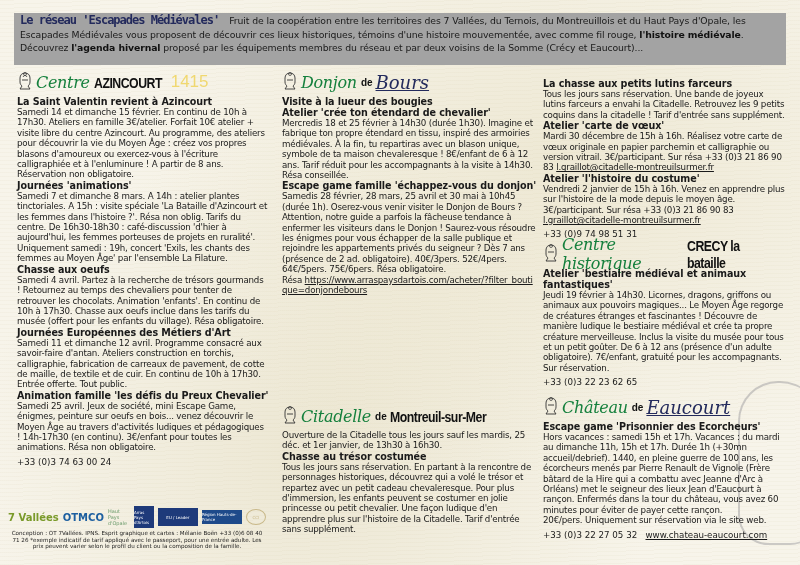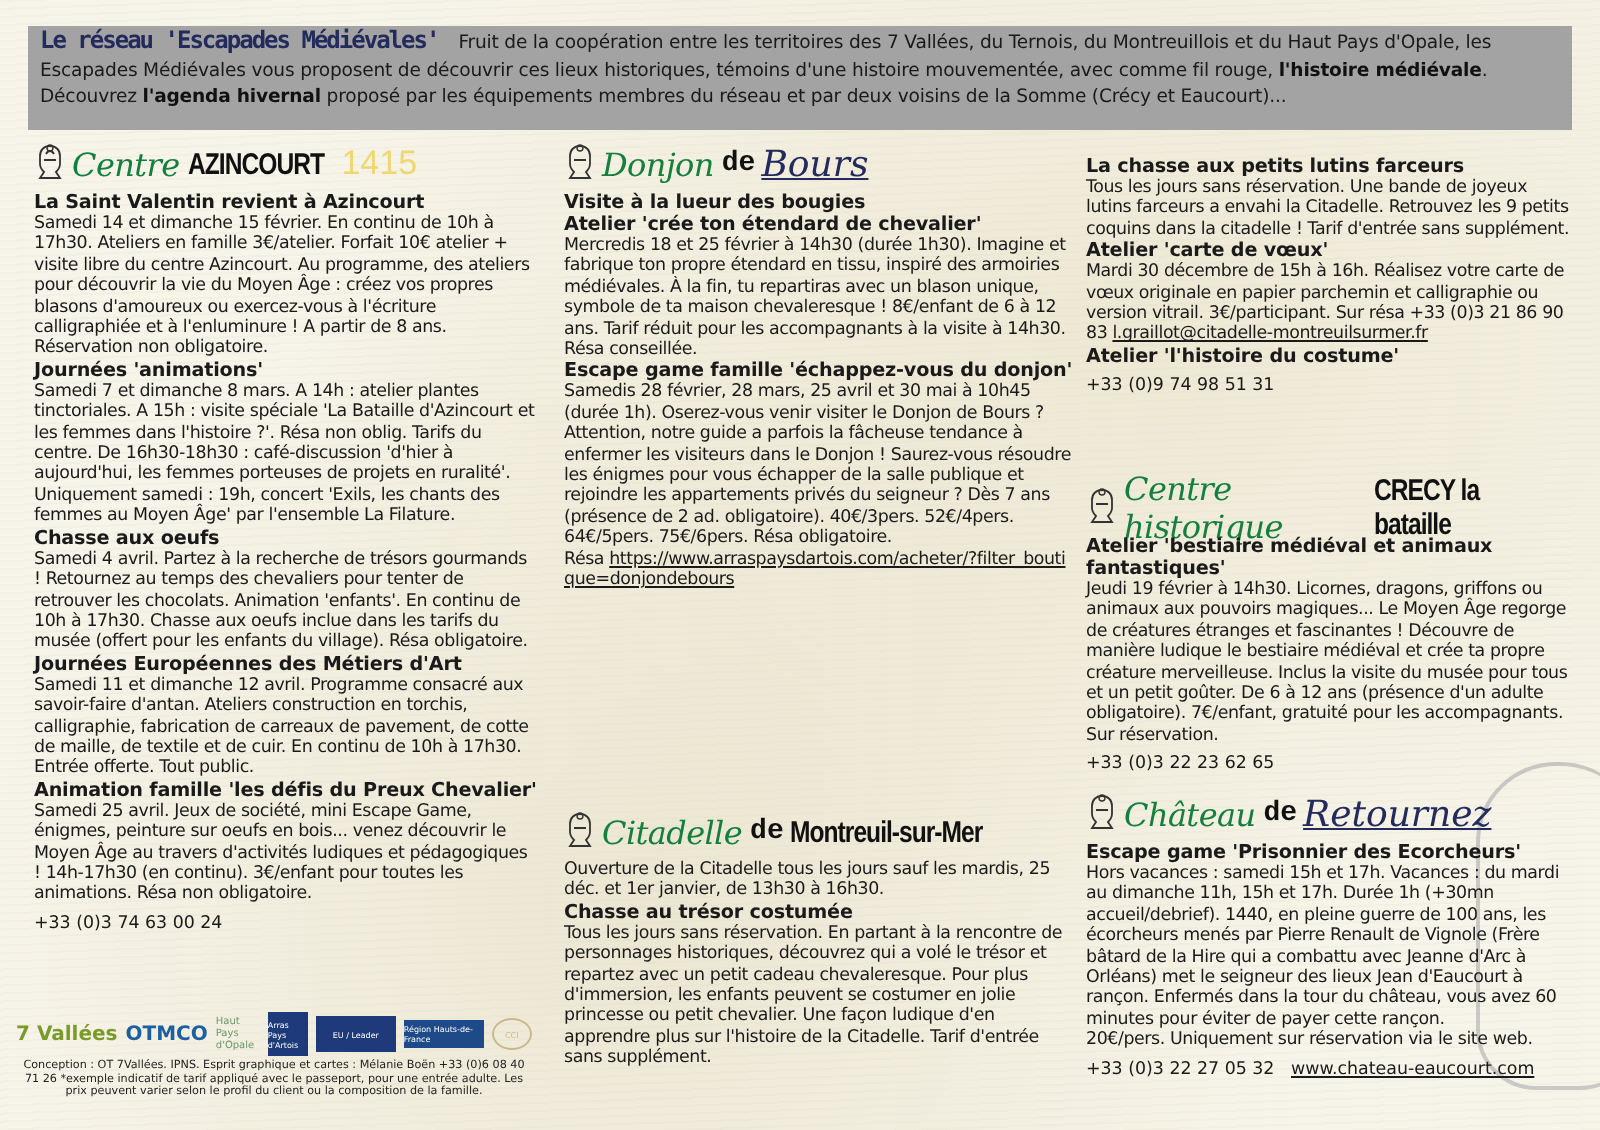--- a/index.html
+++ b/index.html
@@ -40,21 +40,21 @@
     font-family: "DejaVu Serif", serif; font-style: italic; color: #15803d;
     font-size: 16px; margin-right: 4px; letter-spacing: -0.3px;
   }
   .cond {
     font-family: "Liberation Sans", sans-serif; font-weight: bold; color: #111;
     font-size: 15px; letter-spacing: -0.6px; transform: scaleX(0.82); transform-origin: left center; display: inline-block;
   }
   .light {
     font-family: "Liberation Sans", sans-serif; color: #f0d870; font-size: 17px; margin-left: -6px;
   }
-  .de { font-family: Liberation Mono, monospace; font-weight: bold; font-size: 14px; margin-right: 3px; color:#111; }
+  .de { font-family: Liberation Sans, sans-serif; font-weight: bold; font-size: 10px; margin-right: 3px; color:#111; }
   .script-dark {
     font-family: "DejaVu Serif", serif; font-style: italic; color: #232a5c; font-size: 18px; text-decoration: underline;
   }
   .evt-title { font-weight: bold; font-size: 9.6px; line-height: 11px; letter-spacing: -0.1px; }
   .evt-body { font-size: 8.7px; line-height: 10.4px; letter-spacing: -0.2px; }
   .phone { font-size: 8.7px; margin-top: 4px; line-height: 11px; }
   .link { text-decoration: underline; }
   .logos { position: absolute; left: 8px; top: 506px; width: 258px; height: 22px; display: flex; align-items: center; gap: 4px; }
   .logo { font-size: 7px; display: flex; align-items: center; justify-content: center; }
   .credits { position: absolute; left: 8px; top: 530px; width: 258px; text-align: center; font-size: 5.6px; line-height: 6.6px; color: #222; }
@@ -138,20 +138,21 @@
   <div class="evt-title">Chasse au trésor costumée</div>
   <div class="evt-body">Tous les jours sans réservation. En partant à la rencontre de personnages historiques, découvrez qui a volé le trésor et repartez avec un petit cadeau chevaleresque. Pour plus d'immersion, les enfants peuvent se costumer en jolie princesse ou petit chevalier. Une façon ludique d'en apprendre plus sur l'histoire de la Citadelle. Tarif d'entrée sans supplément.</div>
 </div>
 
 <div class="col col3" style="top:78px">
   <div class="evt-title">La chasse aux petits lutins farceurs</div>
   <div class="evt-body">Tous les jours sans réservation. Une bande de joyeux lutins farceurs a envahi la Citadelle. Retrouvez les 9 petits coquins dans la citadelle ! Tarif d'entrée sans supplément.</div>
   <div class="evt-title">Atelier 'carte de vœux'</div>
   <div class="evt-body"><span>Mardi 30 décembre de 15h à 16h. Réalisez votre carte de vœux originale en papier parchemin et calligraphie ou version vitrail. 3€/participant. Sur résa +33 (0)3 21 86 90 83 </span><span class="link">l.graillot@citadelle-montreuilsurmer.fr</span></div>
   <div class="evt-title">Atelier 'l'histoire du costume'</div>
+  <div class="evt-body"><span>Vendredi 2 janvier de 15h à 16h. Venez en apprendre plus sur l'histoire de la mode depuis le moyen âge. 3€/participant. Sur résa +33 (0)3 21 86 90 83 </span><span class="link">l.graillot@citadelle-montreuilsurmer.fr</span></div>
   <div class="phone">+33 (0)9 74 98 51 31</div>
 </div>
 
 <div class="col col3" style="top:240px">
   <div class="venue-title">
     <span class="knight">
       <svg viewBox="0 0 16 22">
           <path d="M8 2c-3 0-5 2-5 5v4c0 2 1 3 2 4l-2 3h10l-2-3c1-1 2-2 2-4V7c0-3-2-5-5-5z M5 9h6" fill="none" stroke="#333" stroke-width="0.9"></path>
           <circle cx="8" cy="3" r="1.5" fill="none" stroke="#333" stroke-width="0.7"></circle>
         </svg>
@@ -167,21 +168,21 @@
 <div class="col col3" style="top:393px">
   <div class="venue-title">
     <span class="knight">
       <svg viewBox="0 0 16 22">
           <path d="M8 2c-3 0-5 2-5 5v4c0 2 1 3 2 4l-2 3h10l-2-3c1-1 2-2 2-4V7c0-3-2-5-5-5z M5 9h6" fill="none" stroke="#333" stroke-width="0.9"></path>
           <circle cx="8" cy="3" r="1.5" fill="none" stroke="#333" stroke-width="0.7"></circle>
         </svg>
     </span>
     <span class="script">Château</span>
     <span class="de">de</span>
-    <span class="script-dark">Retournez</span>
+    <span class="script-dark">Eaucourt</span>
   </div>
   <div class="evt-title">Escape game 'Prisonnier des Ecorcheurs'</div>
   <div class="evt-body" style="white-space:pre-line">Hors vacances : samedi 15h et 17h. Vacances : du mardi au dimanche 11h, 15h et 17h. Durée 1h (+30mn accueil/debrief). 1440, en pleine guerre de 100 ans, les écorcheurs menés par Pierre Renault de Vignole (Frère bâtard de la Hire qui a combattu avec Jeanne d'Arc à Orléans) met le seigneur des lieux Jean d'Eaucourt à rançon. Enfermés dans la tour du château, vous avez 60 minutes pour éviter de payer cette rançon.
 20€/pers. Uniquement sur réservation via le site web.</div>
   <div class="phone">
     <span>+33 (0)3 22 27 05 32</span>&nbsp;&nbsp;
     <span class="link">www.chateau-eaucourt.com</span>
   </div>
 </div>
 

